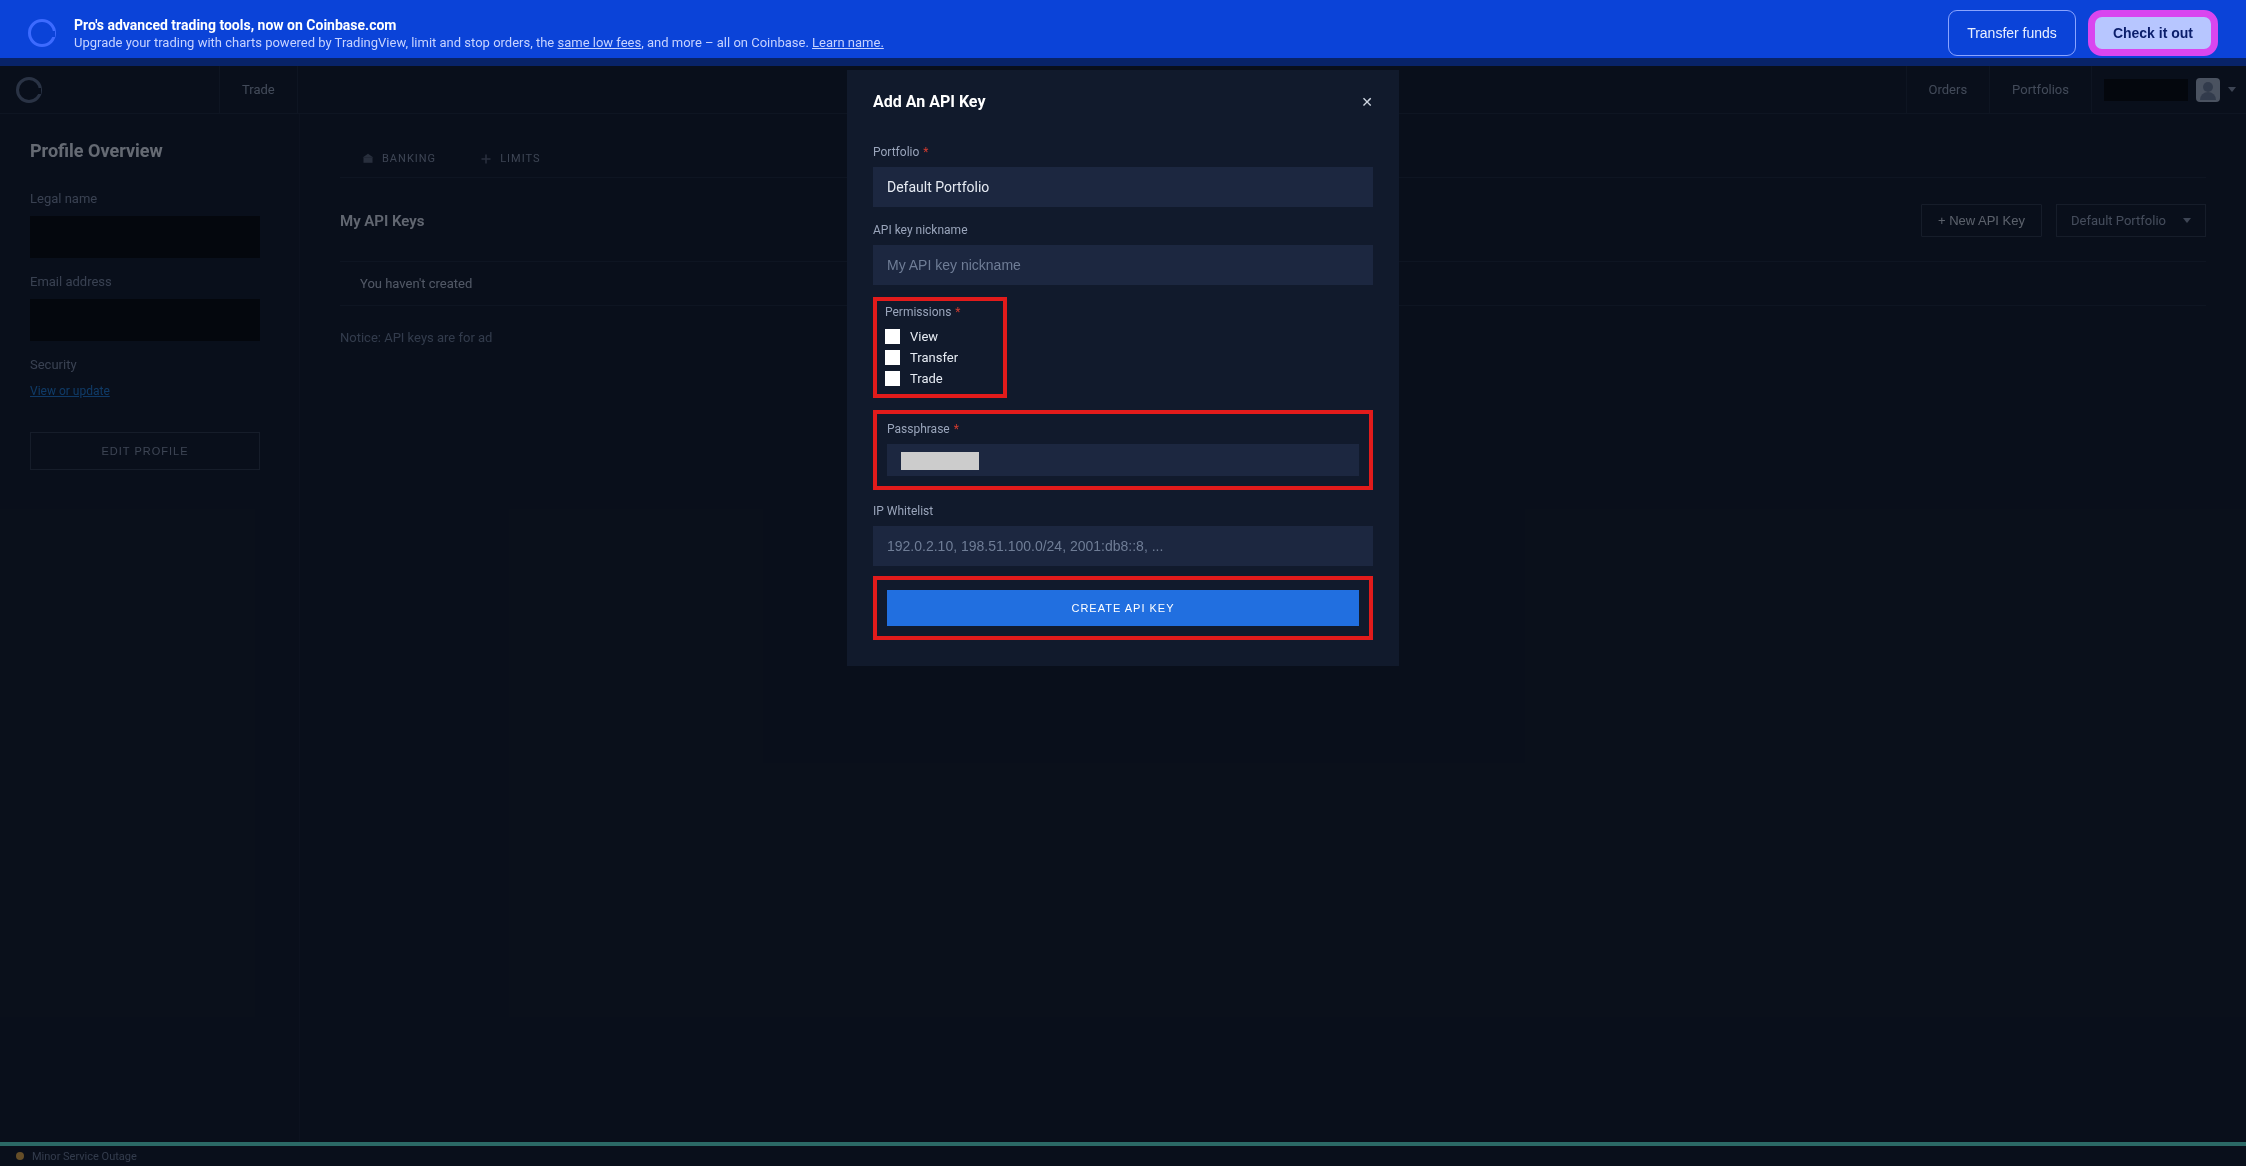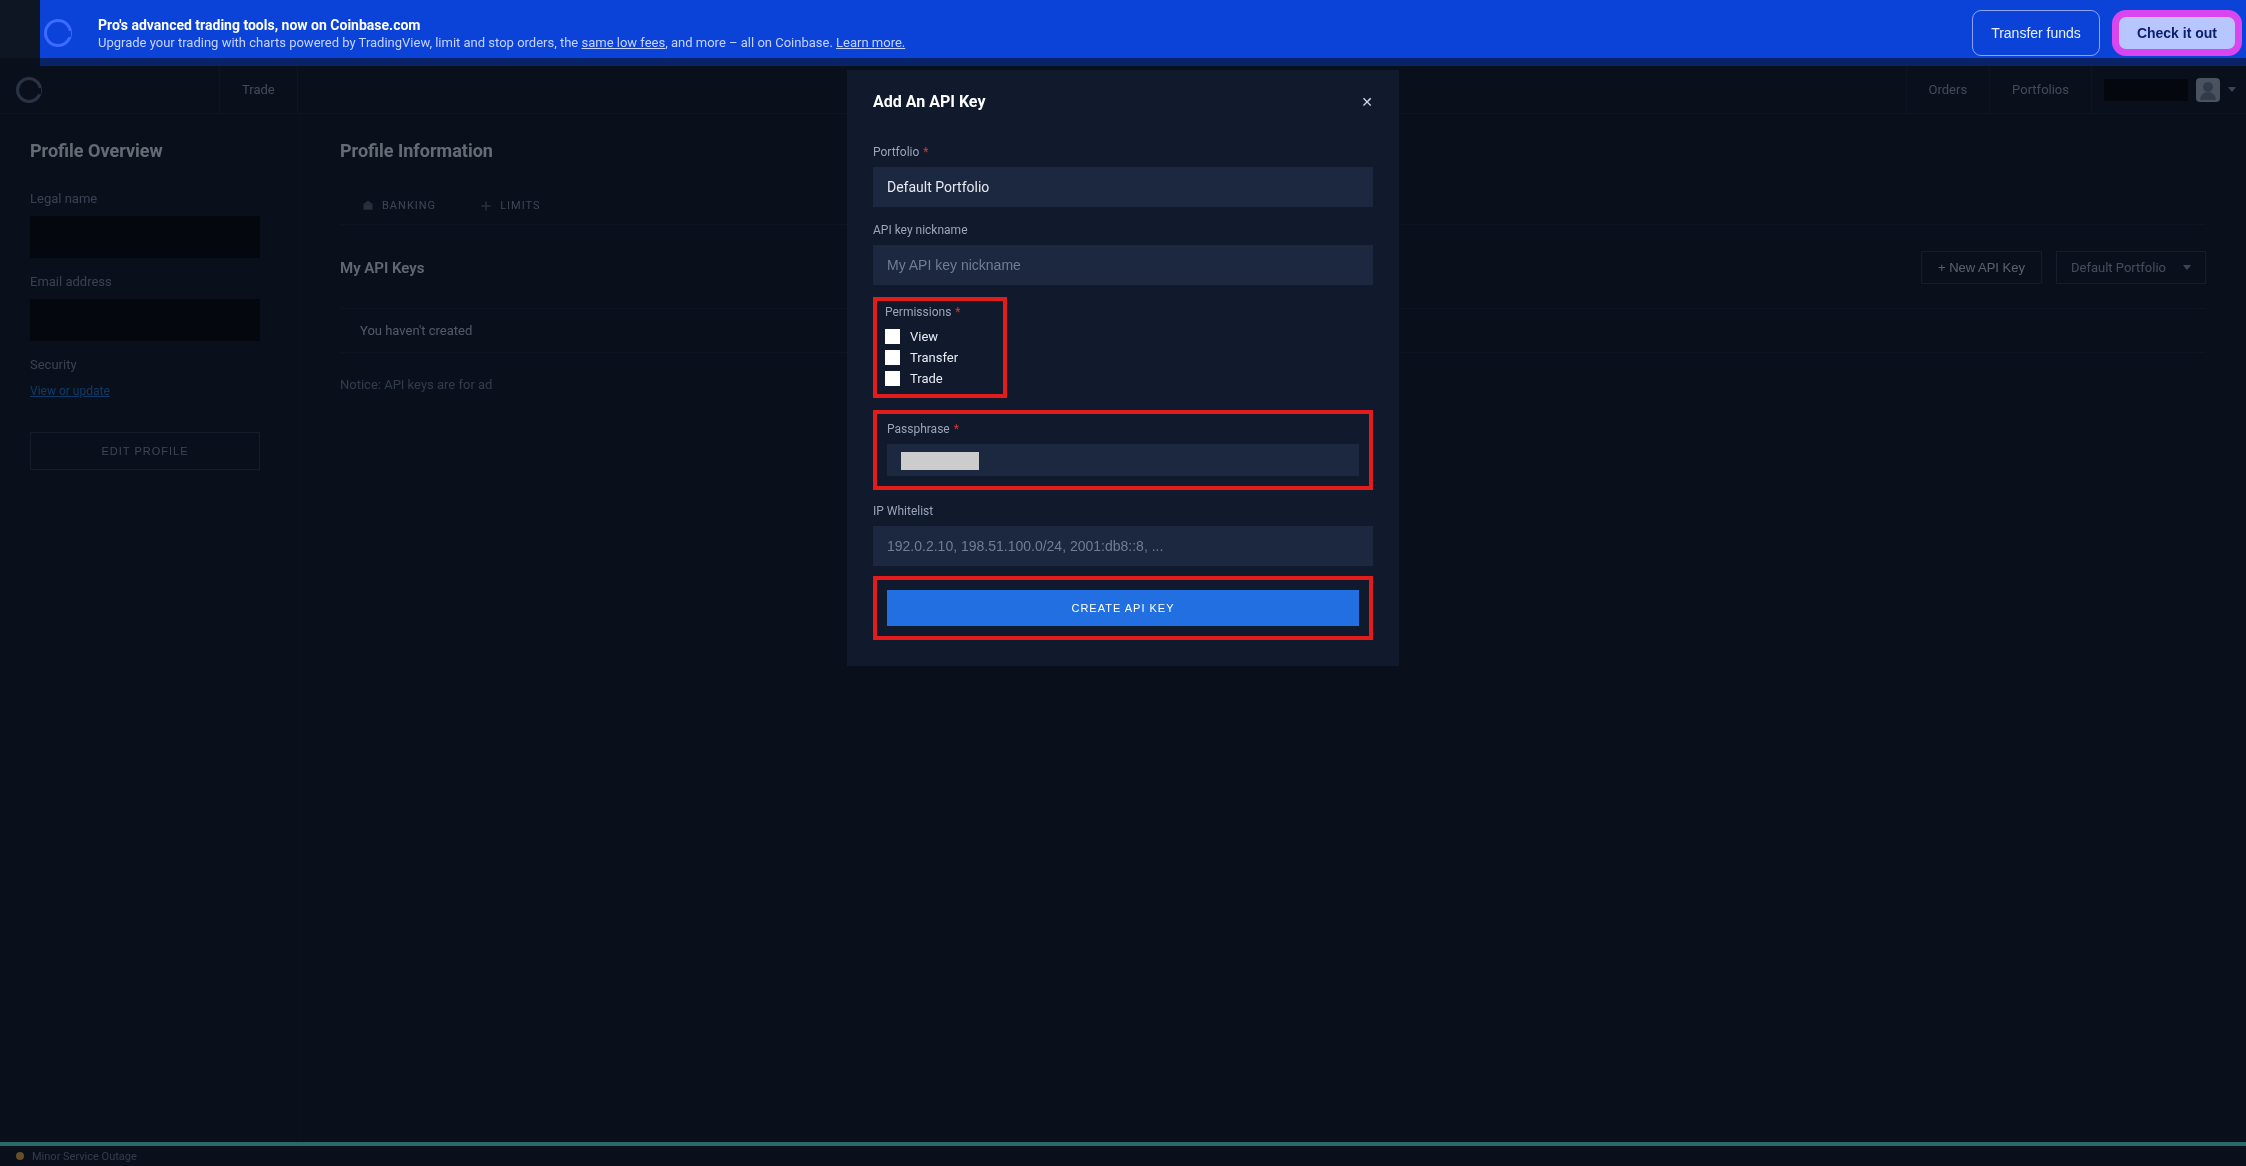--- a/index.html
+++ b/index.html
@@ -12,23 +12,22 @@
     overflow: hidden;
     position: relative;
   }
 
   
   .promo {
     background: #0b43d8;
     color: #e9efff;
     display: flex;
     align-items: center;
-    padding: 10px 4px;
-    gap: 26px;
-    margin-left: 40px;
+    padding: 10px 28px;
+    gap: 18px;
   }
   .promo-logo {
     width: 28px; height: 28px;
     border: 3px solid #3d6bff;
     border-radius: 50%;
     position: relative;
     flex: 0 0 auto;
   }
   .promo-logo::after {
     content: "";
@@ -359,21 +358,21 @@
   }
 </style>
 </head>
 <body>
 
 <div class="promo">
   <div class="promo-logo"></div>
   <div class="promo-text">
     <div class="promo-title">Pro's advanced trading tools, now on Coinbase.com</div>
     <div class="promo-sub">
-      <span>Upgrade your trading with charts powered by TradingView, limit and stop orders, the </span><span class="u">same low fees</span><span>, and more – all on Coinbase. </span><span class="u">Learn more.</span>
+      <span>Upgrade your trading with charts powered by TradingView, limit and stop orders, the </span><span class="u">same low fees</span><span>, and more – all on Coinbase. </span><span class="u">Learn name.</span>
     </div>
   </div>
   <div class="promo-actions">
     <button class="btn-outline">Transfer funds</button>
     <button class="btn-light">Check it out</button>
   </div>
 </div>
 
 <div class="topnav">
   <div class="nav-cell nav-logo">
@@ -403,21 +402,20 @@
     <div class="side-label">Email address</div>
     <div class="side-blackbox"></div>
 
     <div class="side-label">Security</div>
     <a href="#" class="side-link">View or update</a>
 
     <button class="side-btn">EDIT PROFILE</button>
   </div>
 
   <div class="main">
-    <div class="main-title">Profile Information</div>
 
     <div class="tabs">
       <div class="tab">
         <span class="tab-icon">
           <svg viewBox="0 0 16 16" width="12" height="12">
               <rect x="2" y="6" width="12" height="7" fill="#8893a9"></rect>
               <polygon points="8,1 15,6 1,6" fill="#8893a9"></polygon>
             </svg>
         </span>
         <span>BANKING</span>

